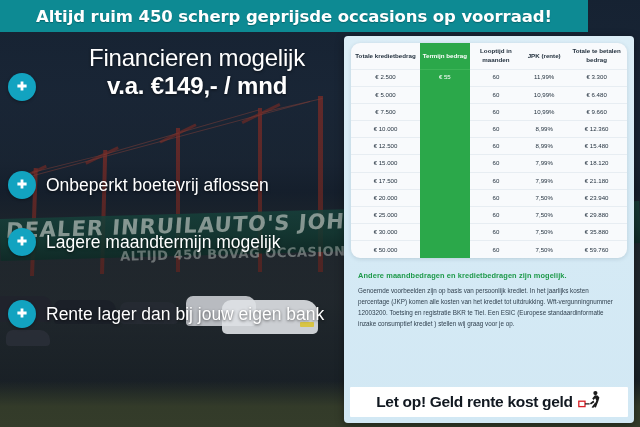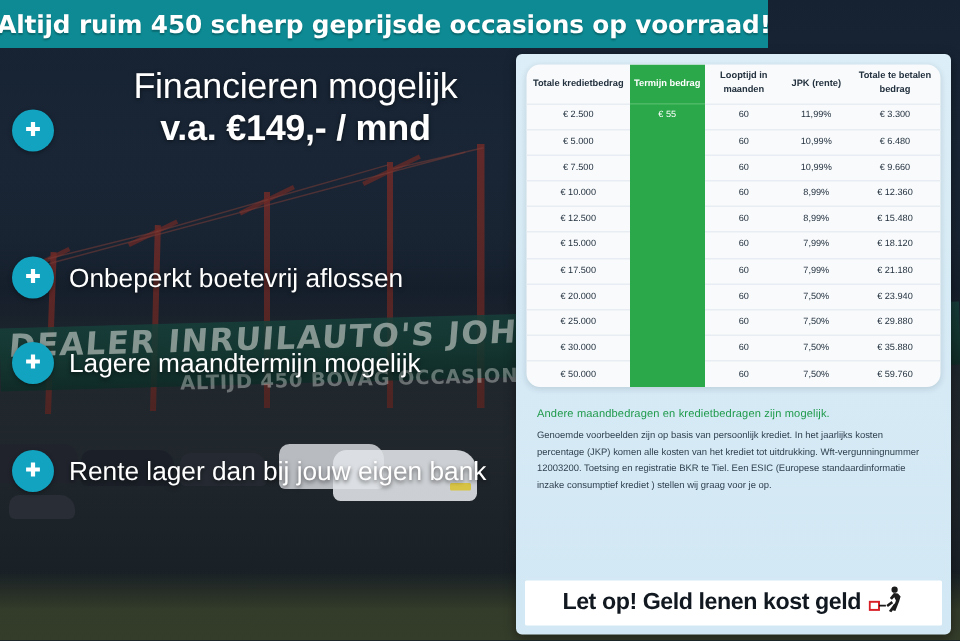--- a/index.html
+++ b/index.html
@@ -113,21 +113,21 @@
     position: absolute;
     left: 0; right: 0; bottom: 0;
     height: 46px;
     background: linear-gradient(180deg, rgba(60,68,48,.0) 0%, rgba(54,62,42,.9) 55%, #343c2a 100%);
   }
 
   
   .banner {
     position: absolute;
     top: 0; left: 0;
-    width: 512px;
+    width: 588px;
     height: 32px;
     background: #0d8a93;
     display: flex;
     align-items: center;
     justify-content: center;
     z-index: 20;
   }
   .banner-text {
     font-family: "DejaVu Sans", sans-serif;
     font-size: 16.5px;
@@ -283,21 +283,21 @@
     bottom: 0;
     height: 10px;
     background: #2ba84a;
   }
 
   .note {
     padding: 13px 14px 0 14px;
   }
   .note-title {
     font-size: 7.4px;
-    font-weight: 400;
+    font-weight: 700;
     color: #1f9a4b;
     letter-spacing: .1px;
     margin-bottom: 6px;
   }
   .note-body {
     font-size: 6.3px;
     line-height: 1.72;
     color: #31414f;
     text-align: left;
   }
@@ -505,21 +505,21 @@
       </table>
       <div class="hl-tail" style="left: 69px; width: 49.6719px; height: 173.875px;"></div>
     </div>
 
     <div class="note">
       <div class="note-title">Andere maandbedragen en kredietbedragen zijn mogelijk.</div>
       <div class="note-body">Genoemde voorbeelden zijn op basis van persoonlijk krediet. In het jaarlijks kosten percentage (JKP) komen alle kosten van het krediet tot uitdrukking. Wft-vergunningnummer 12003200. Toetsing en registratie BKR te Tiel. Een ESIC (Europese standaardinformatie inzake consumptief krediet ) stellen wij graag voor je op.</div>
     </div>
 
     <div class="warning-bar">
-      <span class="warning-text">Let op! Geld lenen kost geld</span>
+      <span class="warning-text">Let op! Geld rente kost geld</span>
       <span class="warning-icon">
         <svg width="24" height="20" viewBox="0 0 24 20" aria-hidden="true">
           <rect x="0.8" y="11.2" width="6.2" height="5.4" fill="#ffffff" stroke="#d81f26" stroke-width="1.3"></rect>
           <path d="M7 13.8 L11.6 13.8" stroke="#1b1b1b" stroke-width="1.2" fill="none"></path>
           <circle cx="17.4" cy="3.1" r="2.1" fill="#1b1b1b"></circle>
           <path d="M16.9 5.3 L14.2 8.6 L15.6 9.9 L17.2 8.2 L18.3 10.4 L16.0 16.9 L17.9 17.4 L20.4 11.0 L21.4 7.6 L19.6 5.6 Z" fill="#1b1b1b"></path>
           <path d="M15.4 10.6 L11.9 13.3 L12.9 14.6 L16.4 12.2 Z" fill="#1b1b1b"></path>
           <path d="M17.2 12.4 L13.6 17.3 L15.2 18.1 L18.6 13.6 Z" fill="#1b1b1b"></path>
         </svg>
       </span>

